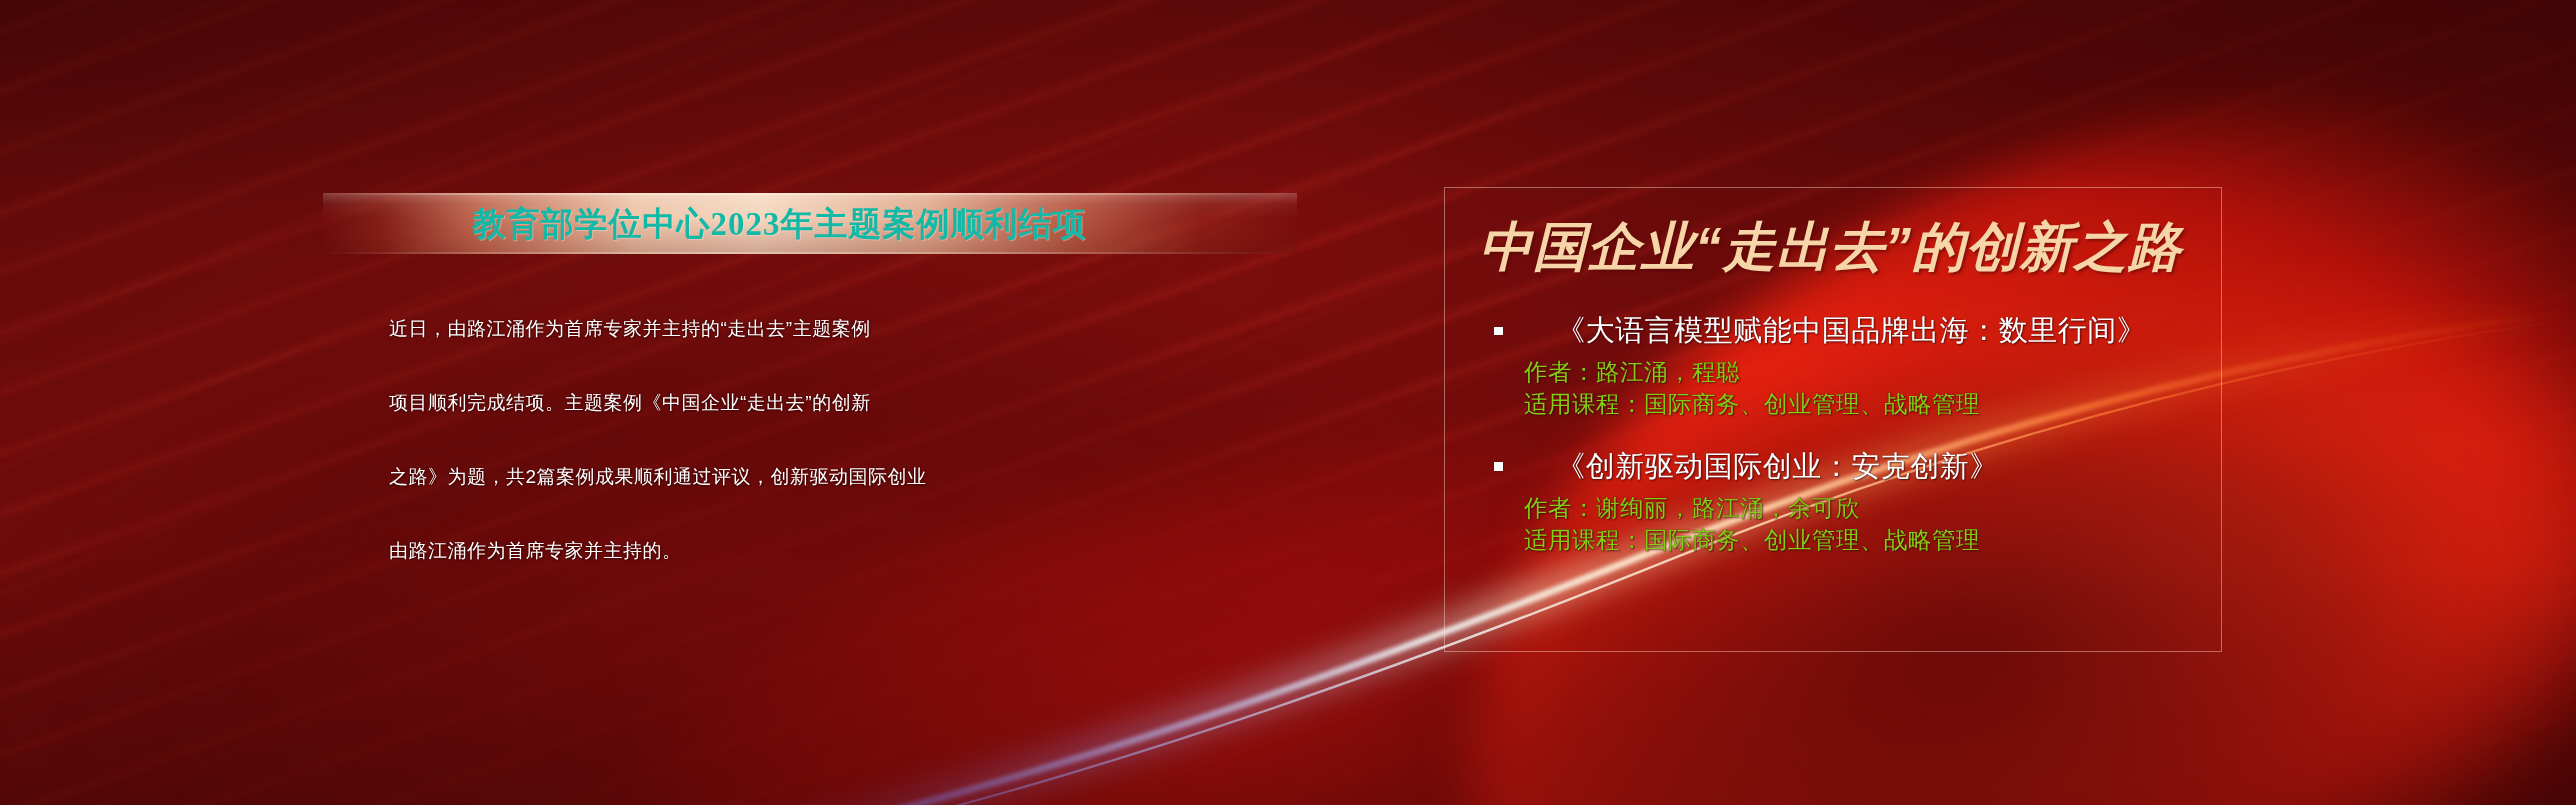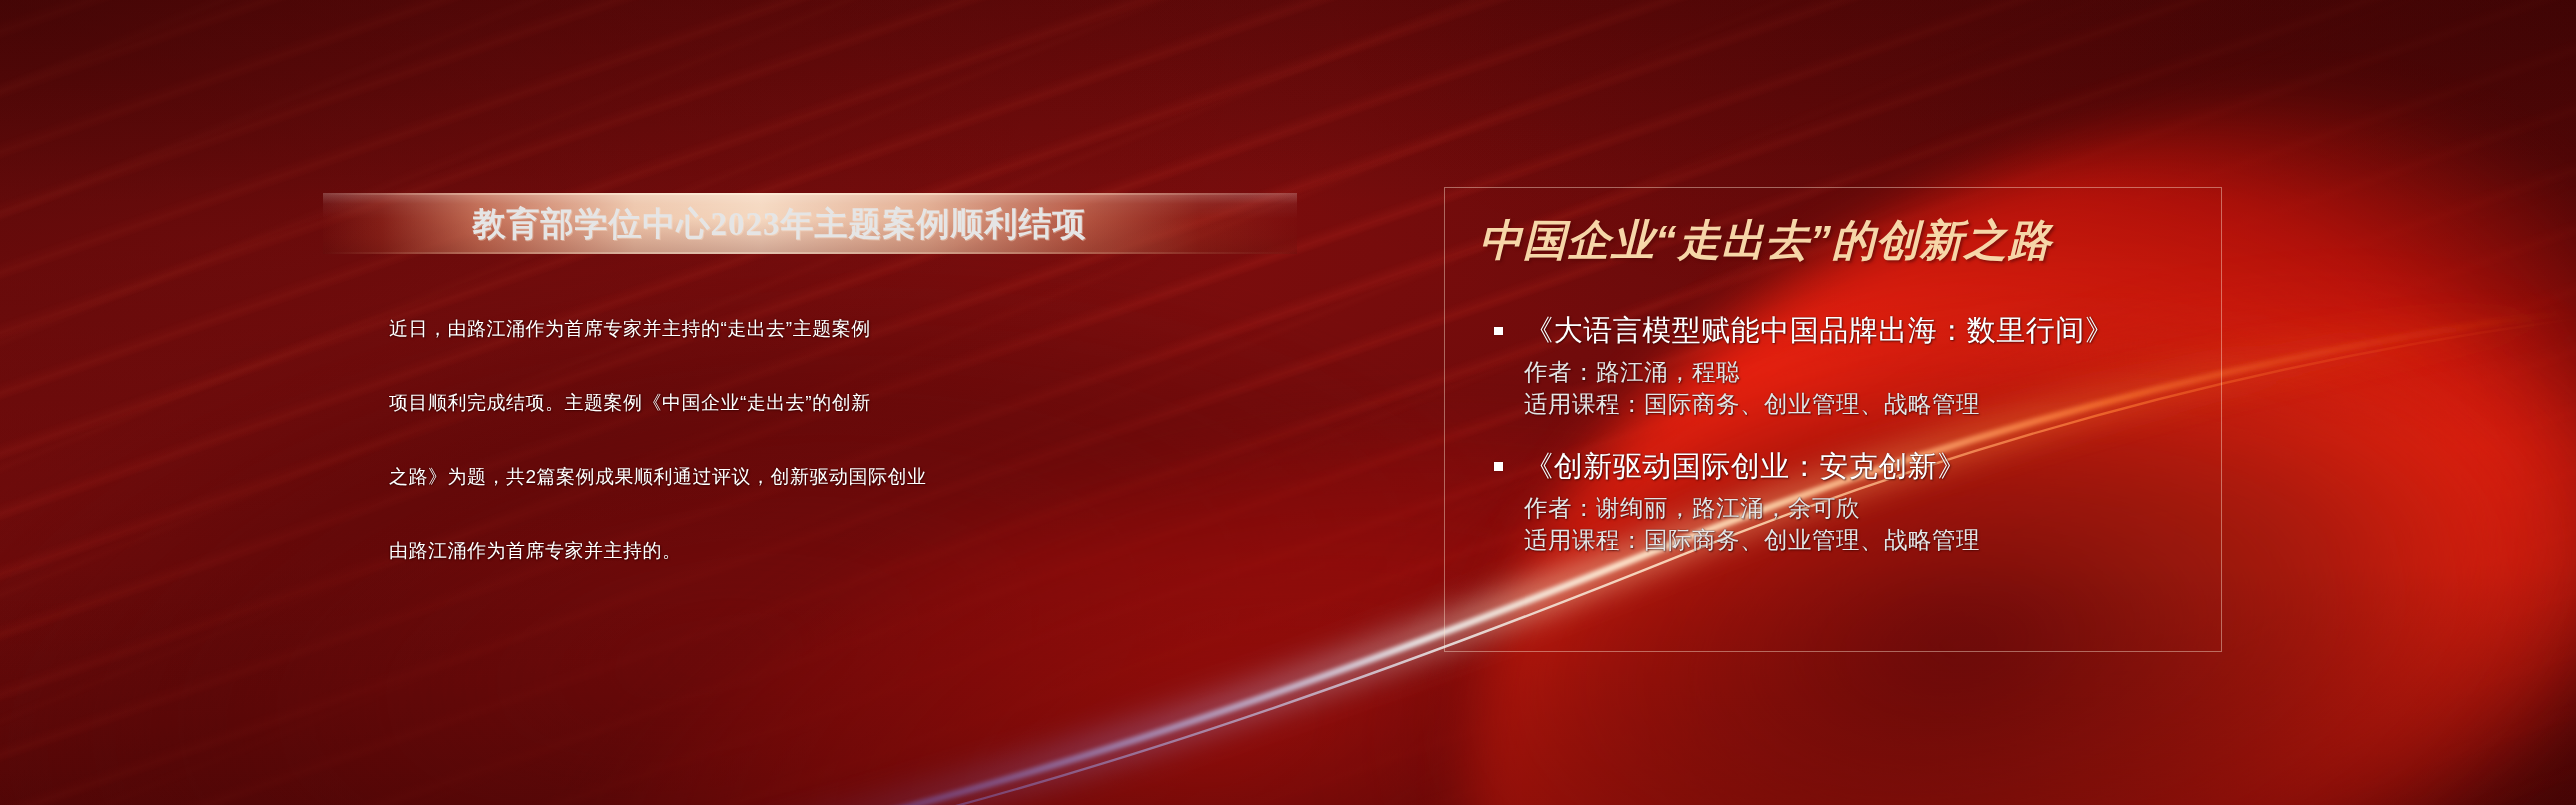--- a/index.html
+++ b/index.html
@@ -195,21 +195,21 @@
   .ribbon-title {
     position: absolute;
     left: 0; right: 0;
     top: 50%;
     transform: translateY(-50%);
     text-align: center;
     font-family: "Liberation Serif", "DejaVu Serif", serif;
     font-weight: bold;
     font-size: 33px;
     letter-spacing: 1px;
-    color: #e5e5e5;
+    color: #14b8a6;
     text-shadow: 1px 1px 0 rgba(255,235,215,0.35);
     white-space: nowrap;
     padding-right: 61px;
   }
 
   
 
   .body-text {
     position: absolute;
     left: 389px;
@@ -239,21 +239,21 @@
     height: 465px;
     border: 1px solid rgba(255, 233, 214, 0.42);
     box-sizing: border-box;
   }
 
   .panel-heading {
     position: absolute;
     left: 1479px;
     top: 212px;
     width: 724px;
-    font-size: 43px;
+    font-size: 53px;
     font-weight: bold;
     font-style: italic;
     color: #f6d6a8;
     letter-spacing: 1px;
     white-space: nowrap;
     text-shadow: 2px 2px 2.9px rgba(80,6,6,0.55);
   }
 
   .case-list {
     position: absolute;
@@ -261,20 +261,21 @@
     top: 311px;
     width: 724px;
   }
 
   .case-item { margin-bottom: 27px; }
 
   .case-title-row {
     display: flex;
     align-items: center;
     margin-bottom: 4.9px;
+    gap: 32px;
   }
 
   .bullet-square {
     width: 8.8px;
     height: 8.8px;
     background: #ffffff;
     flex: 0 0 8.8px;
     margin-right: 21.5px;
     box-shadow: 0 0 2px rgba(70,5,5,0.6);
   }
@@ -284,21 +285,21 @@
     color: #ffffff;
     letter-spacing: 0.5px;
     white-space: nowrap;
     text-shadow: 0 0 1px rgba(60,4,4,0.85), 1px 1px 2px rgba(55,3,3,0.7);
   }
 
   .case-meta {
     margin-left: 30px;
     font-size: 23.5px;
     line-height: 32px;
-    color: #e5e5e5;
+    color: #84cc16;
     letter-spacing: 0.5px;
     white-space: nowrap;
     text-shadow: 0 0 1px rgba(60,4,4,0.85), 1px 1px 2px rgba(55,3,3,0.7);
   }
 </style>
 </head>
 <body>
 
 <div id="stage">
 

